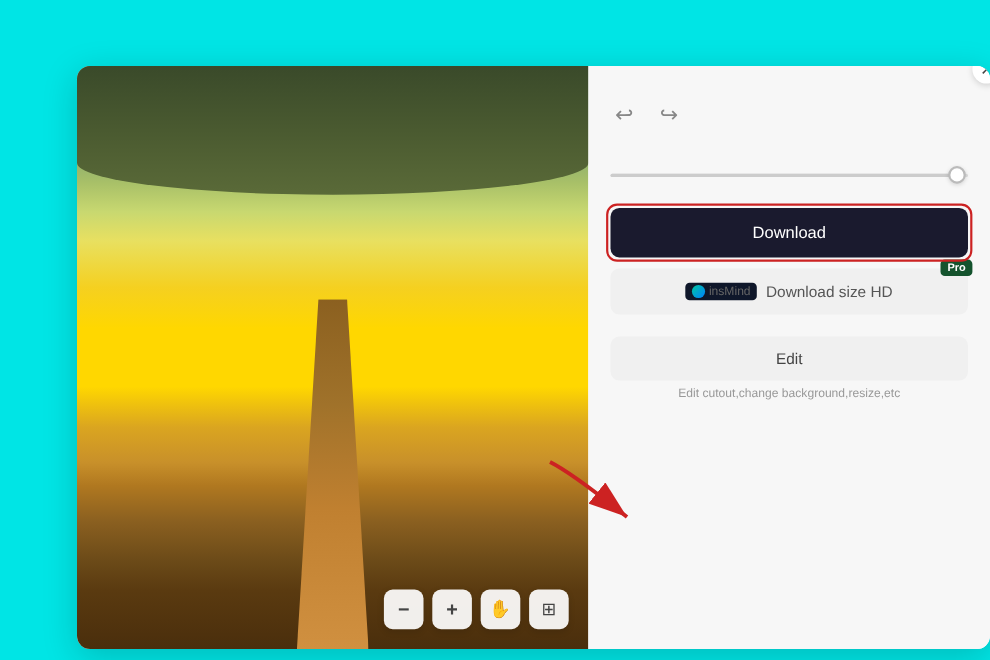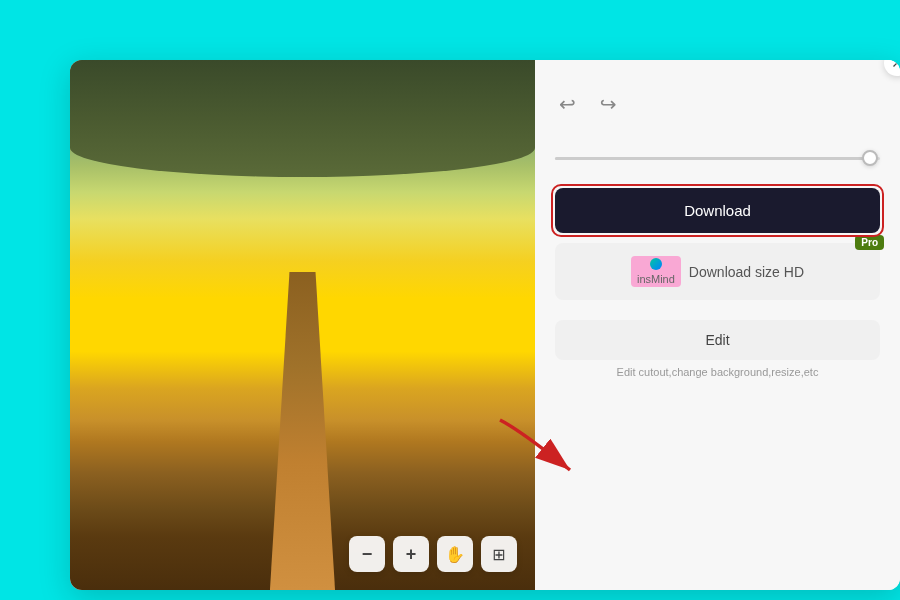--- a/index.html
+++ b/index.html
@@ -261,39 +261,38 @@
       align-items: center;
       justify-content: center;
       gap: 8px;
       position: relative;
     }
 
     .pro-badge {
       position: absolute;
       top: -8px;
       right: -4px;
-      background: #4d7c0f;
+      background: #14532d;
       color: #fff;
       font-size: 10px;
       font-weight: 700;
       padding: 2px 6px;
       border-radius: 4px;
       text-align: right;
     }
 
     .insmind-logo {
       display: inline-flex;
-      align-items: center;
+      align-items: flex-start;
       gap: 3px;
       font-size: 11px;
       color: #666;
-      background: #f9a8d4;
+      background: #0f172a;
       padding: 2px 6px;
       border-radius: 4px;
-      flex-direction: column;
     }
 
     .logo-circle {
       width: 12px;
       height: 12px;
       background: linear-gradient(135deg, #00C8A0, #0080FF);
       border-radius: 50%;
     }
 
     

